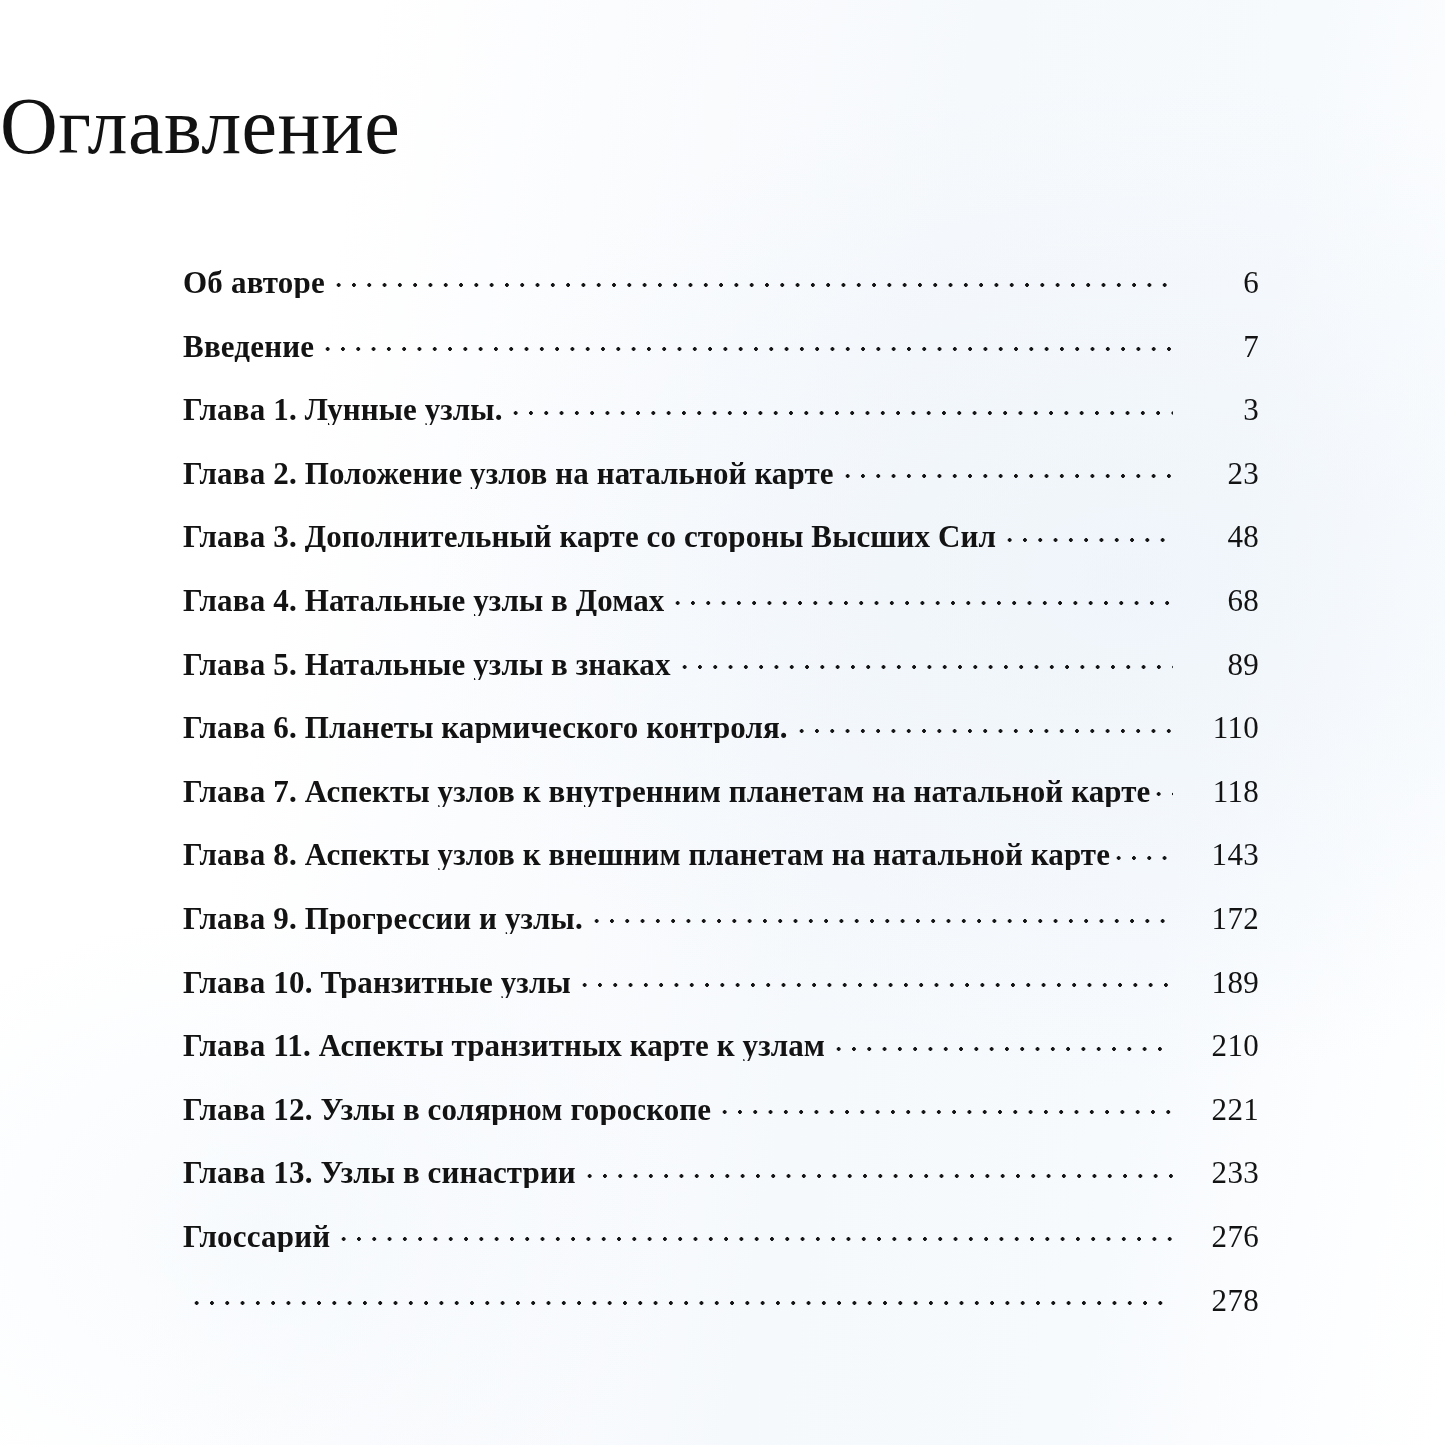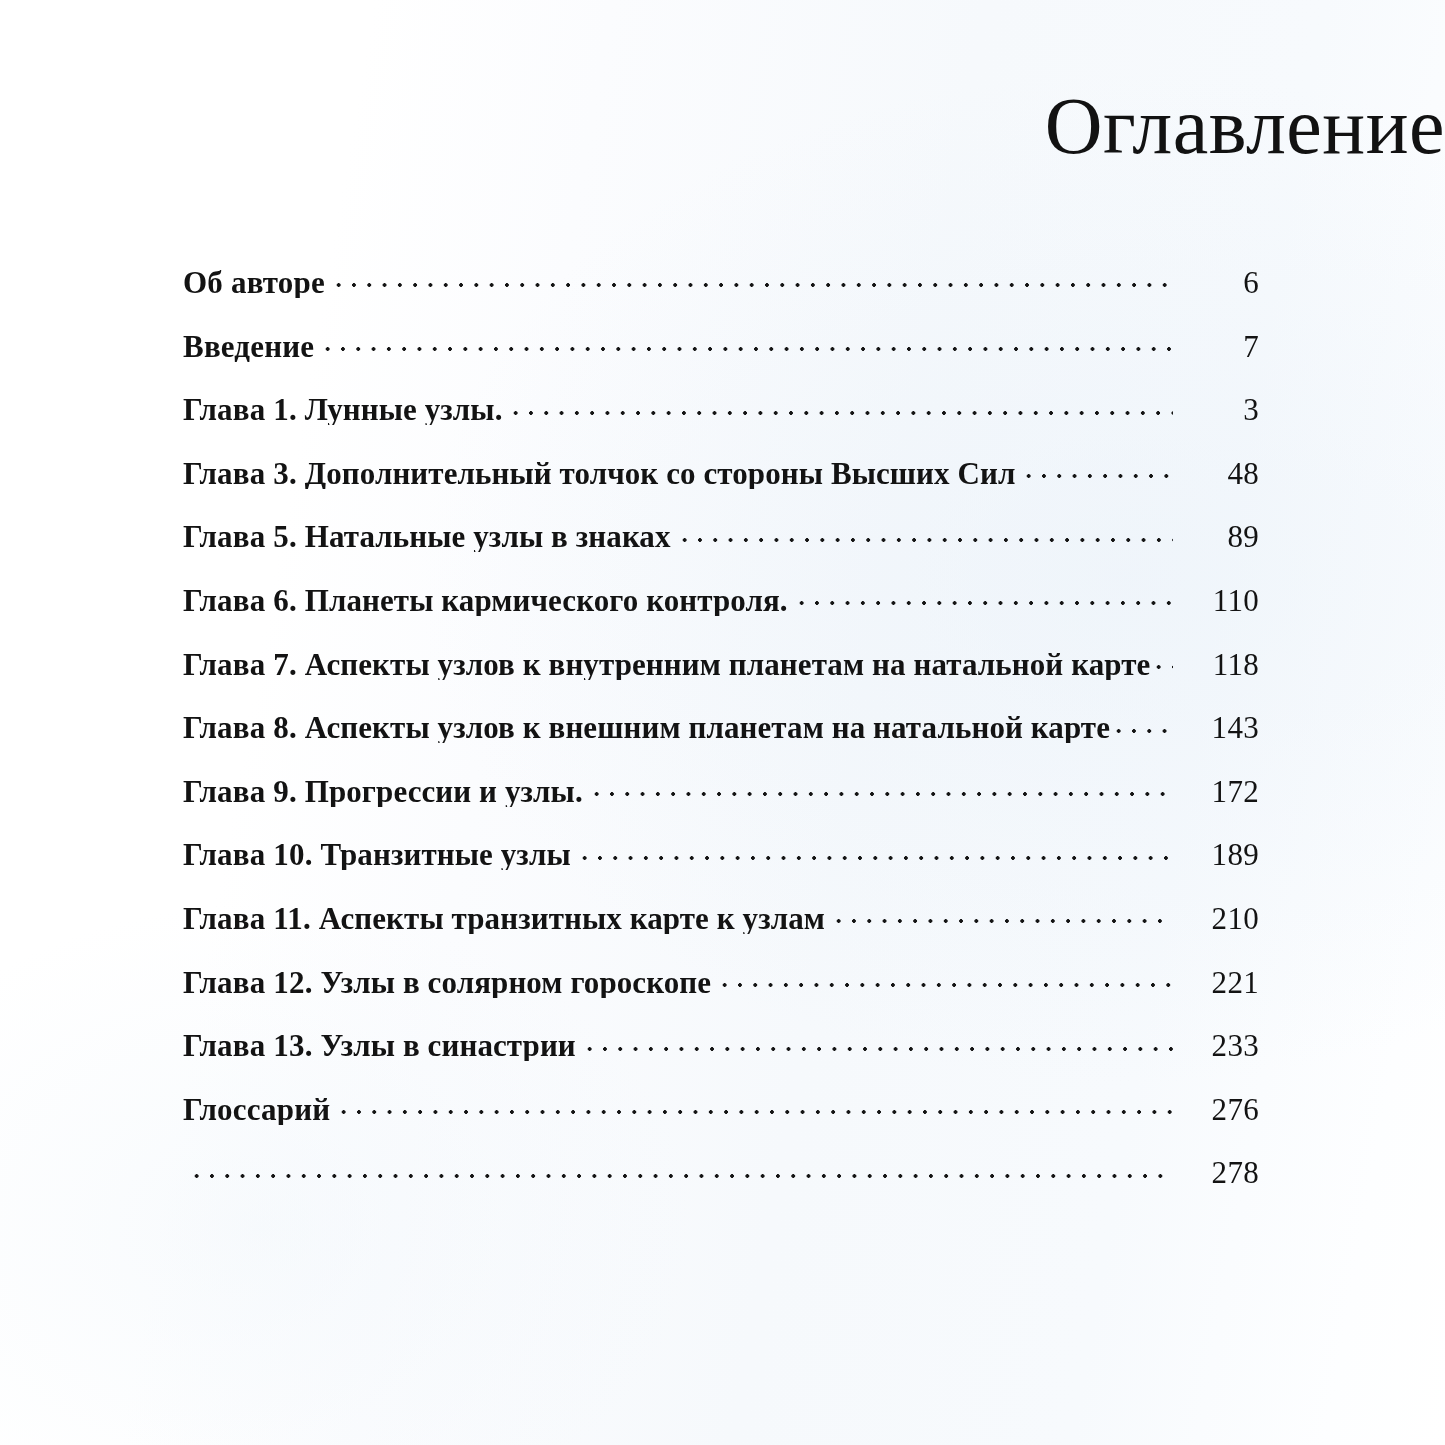--- a/index.html
+++ b/index.html
@@ -45,21 +45,21 @@
     width: 1445px;
     height: 1445px;
   }
 
   
   .toc-title {
     position: absolute;
     left: 0;
     right: 0;
     top: 30px;
-    text-align: right;
+    text-align: left;
     font-size: 80px;
     line-height: 1.05;
     font-weight: 400;
     letter-spacing: 0.5px;
     color: #121212;
     font-family: "Liberation Serif", "DejaVu Serif", serif;
   }
 
   
   .toc-list {
@@ -152,23 +152,33 @@
         <span class="toc-label"><span class="entry-strong">Введение</span></span>
         <span class="leader"></span>
         <span class="toc-page">7</span>
       </div>
       <div class="toc-row">
         <span class="toc-label"><span class="chapter-tag">Глава 1.</span> <span class="entry-title">Лунные узлы.</span></span>
         <span class="leader"></span>
         <span class="toc-page">3</span>
       </div>
       <div class="toc-row">
-        <span class="toc-label"><span class="chapter-tag">Глава 3.</span> <span class="entry-title">Дополнительный толчок со стороны Высших Сил</span></span>
+        <span class="toc-label"><span class="chapter-tag">Глава 2.</span> <span class="entry-title">Положение узлов на натальной карте</span></span>
+        <span class="leader"></span>
+        <span class="toc-page">23</span>
+      </div>
+      <div class="toc-row">
+        <span class="toc-label"><span class="chapter-tag">Глава 3.</span> <span class="entry-title">Дополнительный карте со стороны Высших Сил</span></span>
         <span class="leader"></span>
         <span class="toc-page">48</span>
+      </div>
+      <div class="toc-row">
+        <span class="toc-label"><span class="chapter-tag">Глава 4.</span> <span class="entry-title">Натальные узлы в Домах</span></span>
+        <span class="leader"></span>
+        <span class="toc-page">68</span>
       </div>
       <div class="toc-row">
         <span class="toc-label"><span class="chapter-tag">Глава 5.</span> <span class="entry-title">Натальные узлы в знаках</span></span>
         <span class="leader"></span>
         <span class="toc-page">89</span>
       </div>
       <div class="toc-row">
         <span class="toc-label"><span class="chapter-tag">Глава 6.</span> <span class="entry-title">Планеты кармического контроля.</span></span>
         <span class="leader"></span>
         <span class="toc-page">110</span>

